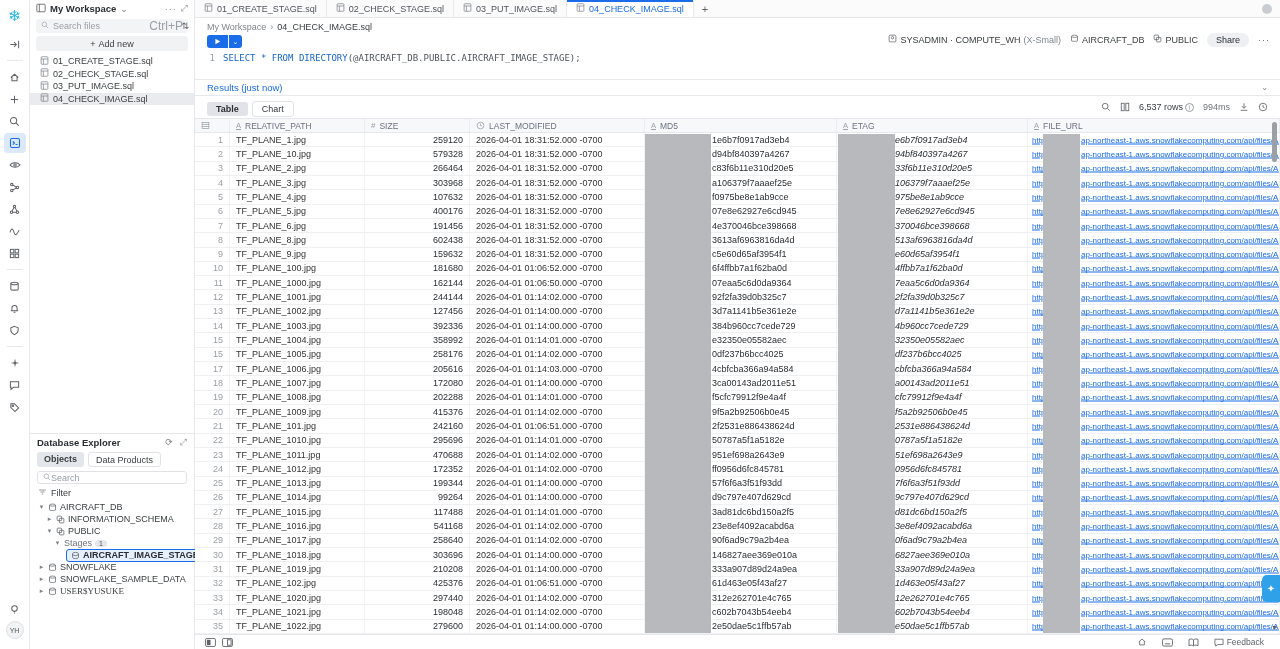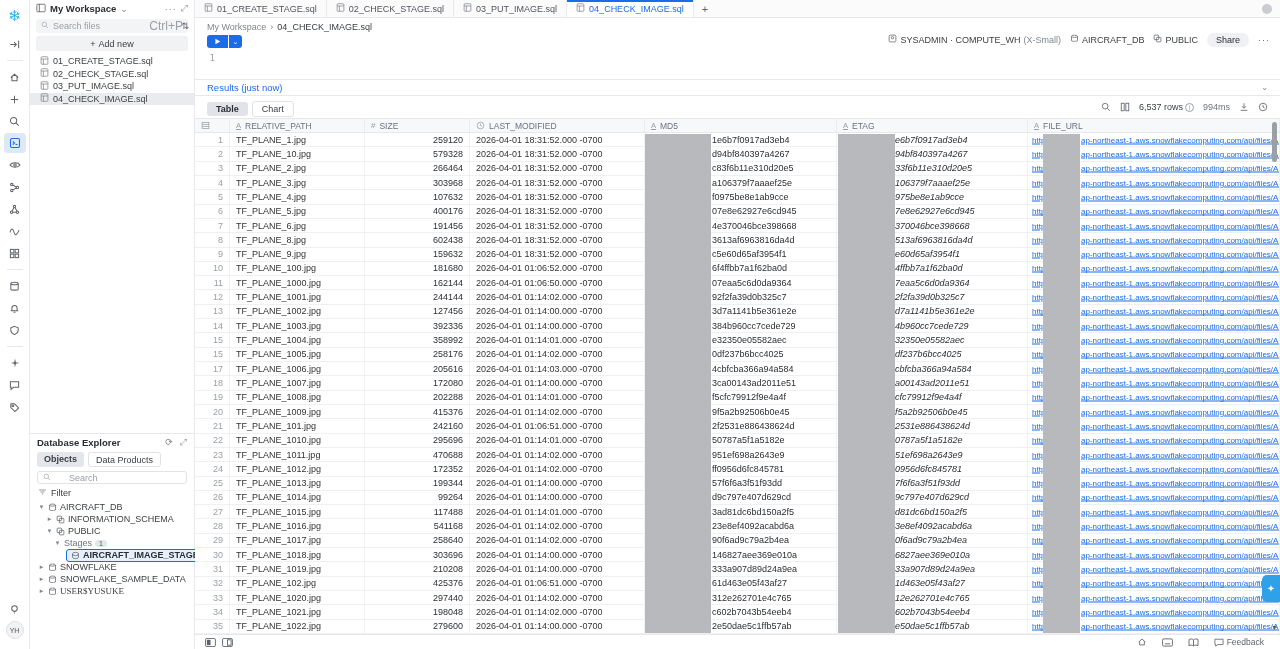--- a/index.html
+++ b/index.html
@@ -40,21 +40,21 @@
   
   #dbx { position:absolute; left:0; right:0; top:433px; border-top:1px solid #e6e8eb; background:#fff; }
   .dbx-head { height:17px; display:flex; align-items:center; padding:0 7px; gap:5px; }
   .dbx-title { font-weight:bold; font-size:9.5px; color:#2a2e33; }
   .dbx-act { margin-left:auto; color:#80868b; display:flex; gap:7px; font-size:9px; }
   .dbx-tabs { display:flex; gap:4px; padding:1px 7px 3px; }
   .dbx-tab { padding:1.5px 7px; border-radius:3px; color:#3c4043; }
   .dbx-tab.on { background:#e3e6ea; font-weight:bold; }
   .dbx-tab.off { border:1px solid #e0e2e6; }
   .dbx-search { margin:1px 7px 3px; height:13px; border:1px solid #e0e2e6; border-radius:3px;
-    display:flex; align-items:center; gap:18px; padding:0 5px; color:#9aa0a6; }
+    display:flex; align-items:center; gap:0; padding:0 5px; color:#9aa0a6; }
   .dbx-filter { display:flex; align-items:center; gap:4px; padding:1px 8px 3px; color:#3c4043; }
   .tree-row { height:12px; display:flex; align-items:center; gap:3px; white-space:nowrap; color:#3c4043; }
   .tree-row .tw { color:#80868b; font-size:7px; width:7px; text-align:center; flex:0 0 auto; }
   .tree-row.muted { color:#70757a; }
   .tree-badge { background:#e3e6ea; border-radius:6px; font-size:7px; padding:0 4px; color:#555; }
   .tree-sel { border:1.5px solid #1a6ce8; background:#e6effc; border-radius:3px; height:13px;
     display:flex; align-items:center; gap:3px; padding:0 4px; margin-left:2px; font-weight:bold; color:#2a2e33; }
   .tree-ic svg { display:block; }
 
   
@@ -495,20 +495,21 @@
     <span id="run-btn">
       <svg width="7" height="7" viewBox="0 0 10 10">
           <polygon points="2,1 9,5 2,9" fill="#fff"></polygon>
         </svg>
       </span>
     <span id="run-more">⌄</span>
   </div>
 
   <div id="editor">
     <span id="lineno">1</span>
+    <span id="sql-line"><span class="kw">SELECT</span><span class="op"> * </span><span class="kw">FROM</span><span class="plain"> </span><span class="fn">DIRECTORY</span><span class="plain">(@AIRCRAFT_DB.PUBLIC.AIRCRAFT_IMAGE_STAGE);</span></span>
   </div>
 
   <div id="res-head">
     <span id="res-label">Results (just now)</span>
     <span id="res-collapse">⌄</span>
   </div>
 
   <div id="res-toolbar">
     <span id="view-tabs"><span class="vtab on">Table</span><span class="vtab off">Chart</span></span>
     <span id="res-tools">

